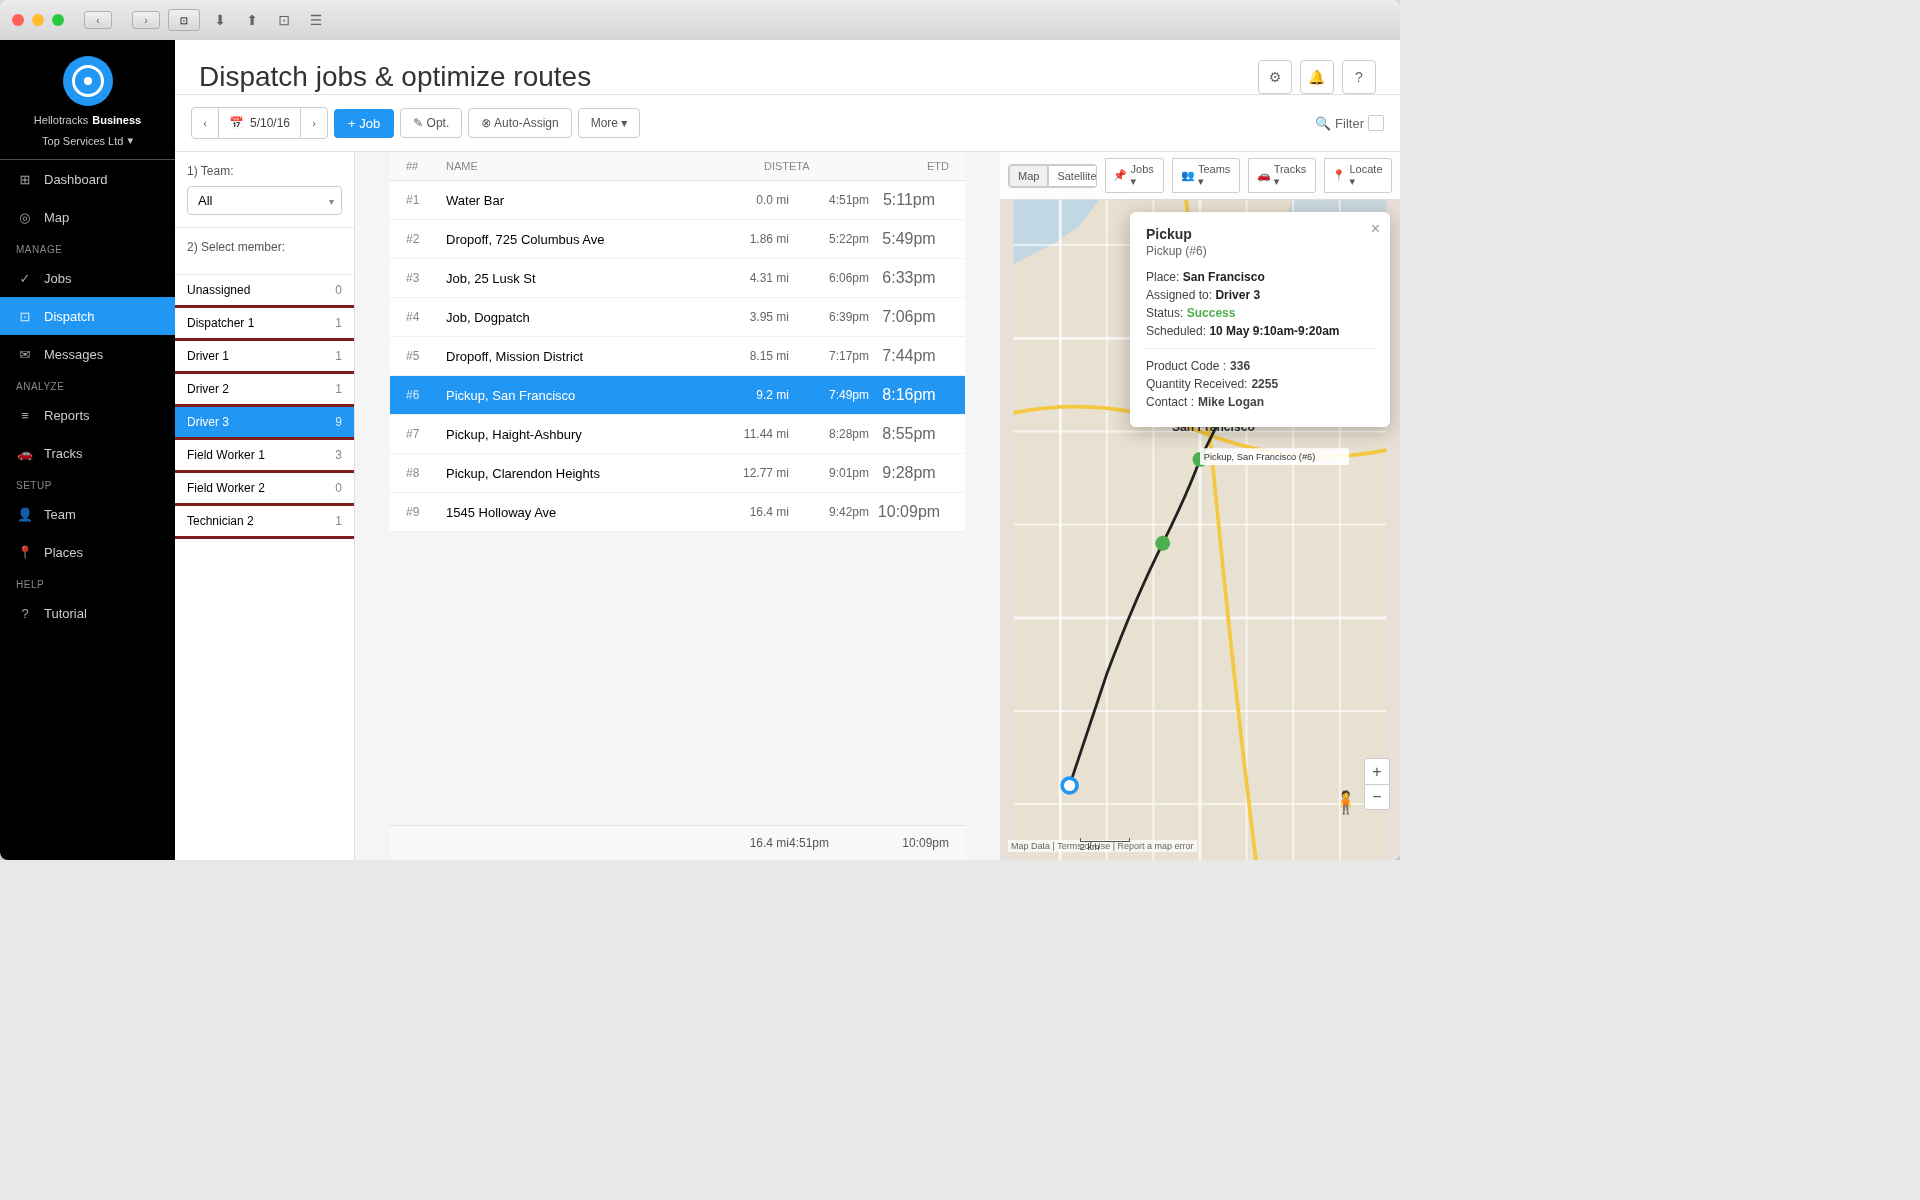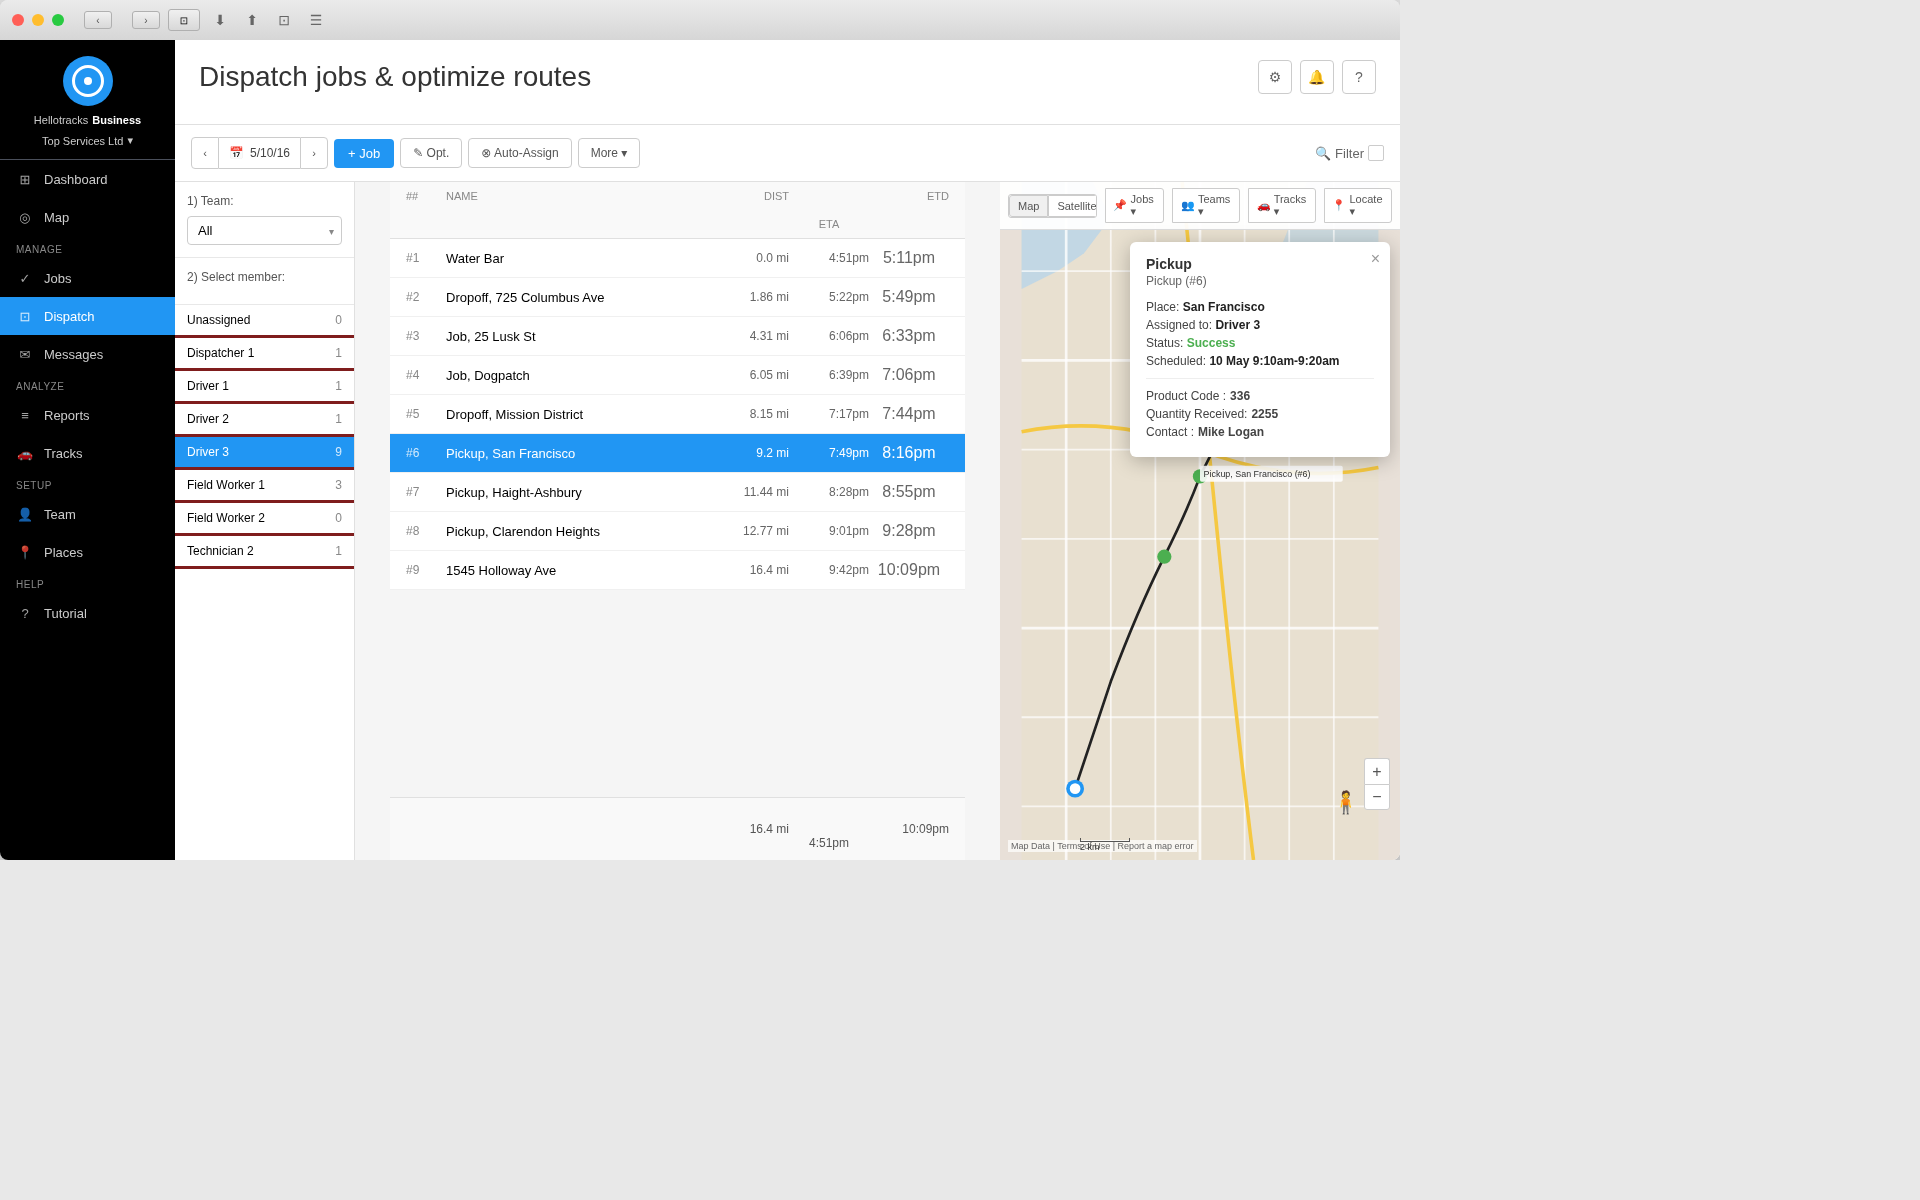--- a/index.html
+++ b/index.html
@@ -29,21 +29,21 @@
     .org-name { font-size: 11px; color: #ccc; margin-top: 8px; display: flex; align-items: center; gap: 4px; }
     .org-name strong { color: white; }
 
     .sidebar-section { padding: 8px 0 4px 16px; font-size: 10px; color: #888; text-transform: uppercase; letter-spacing: 0.5px; }
     .sidebar-item { display: flex; align-items: center; gap: 10px; padding: 10px 16px; cursor: pointer; color: #ccc; font-size: 13px; }
     .sidebar-item.active { background: #2196F3; color: white; }
     .sidebar-icon { width: 18px; height: 18px; display: flex; align-items: center; justify-content: center; opacity: 0.8; }
 
     
     .main { flex: 1; display: flex; flex-direction: column; background: #f5f5f5; overflow: hidden; }
-    .main-header { padding: 20px 24px 30px; background: white; border-bottom: 1px solid #e0e0e0; }
+    .main-header { padding: 20px 24px 0; background: white; border-bottom: 1px solid #e0e0e0; }
     .main-header-top { display: flex; align-items: center; justify-content: space-between; }
     .page-title { font-size: 28px; font-weight: 300; color: #333; }
     .header-actions { display: flex; gap: 8px; }
     .header-btn { width: 34px; height: 34px; border: 1px solid #ccc; border-radius: 4px; display: flex; align-items: center; justify-content: center; cursor: pointer; background: white; font-size: 14px; color: #666; }
 
     .main-content { flex: 1; display: flex; overflow: hidden; gap: 35px; }
 
     
     .left-panel { width: 180px; background: white; border-right: 1px solid #e0e0e0; display: flex; flex-direction: column; flex-shrink: 0; }
 
@@ -72,21 +72,21 @@
     .member-name { flex: 1; font-size: 12px; }
     .member-count { font-size: 12px; color: #888; }
     .member-row.active .member-count { color: rgba(255,255,255,0.8); }
 
     
     .jobs-area { flex: 1; display: flex; flex-direction: column; overflow: hidden; }
     .jobs-header-row { display: flex; padding: 8px 16px; background: #f9f9f9; border-bottom: 1px solid #e0e0e0; font-size: 11px; color: #888; font-weight: 500; text-transform: uppercase; }
     .col-num { width: 40px; }
     .col-name { flex: 1; }
     .col-dist { width: 80px; text-align: right; }
-    .col-eta { width: 80px; text-align: center; margin-top: 28px; }
+    .col-eta { width: 80px; text-align: left; }
     .col-etd { width: 80px; text-align: right; }
 
     .jobs-section-title { padding: 10px 16px 8px; font-size: 12px; color: #555; background: white; border-bottom: 1px solid #f0f0f0; }
     .jobs-list { overflow-y: auto; flex: 1; }
     .job-row { display: flex; align-items: center; padding: 10px 16px; border-bottom: 1px solid #f0f0f0; background: white; cursor: pointer; }
     .job-row.selected { background: #2196F3; color: white; }
     .job-num { width: 40px; font-size: 12px; color: #888; }
     .job-row.selected .job-num { color: rgba(255,255,255,0.8); }
     .job-name { flex: 1; font-size: 13px; }
     .job-dist { width: 80px; text-align: right; font-size: 12px; color: #666; }
@@ -346,21 +346,21 @@
             <div class="job-row">
               <span class="job-num">#3</span>
               <span class="job-name">Job, 25 Lusk St</span>
               <span class="job-dist">4.31 mi</span>
               <span class="job-eta">6:06pm</span>
               <span class="job-etd">6:33pm</span>
             </div>
             <div class="job-row">
               <span class="job-num">#4</span>
               <span class="job-name">Job, Dogpatch</span>
-              <span class="job-dist">6.05 mi</span>
+              <span class="job-dist">3.95 mi</span>
               <span class="job-eta">6:39pm</span>
               <span class="job-etd">7:06pm</span>
             </div>
             <div class="job-row">
               <span class="job-num">#5</span>
               <span class="job-name">Dropoff, Mission District</span>
               <span class="job-dist">8.15 mi</span>
               <span class="job-eta">7:17pm</span>
               <span class="job-etd">7:44pm</span>
             </div>

